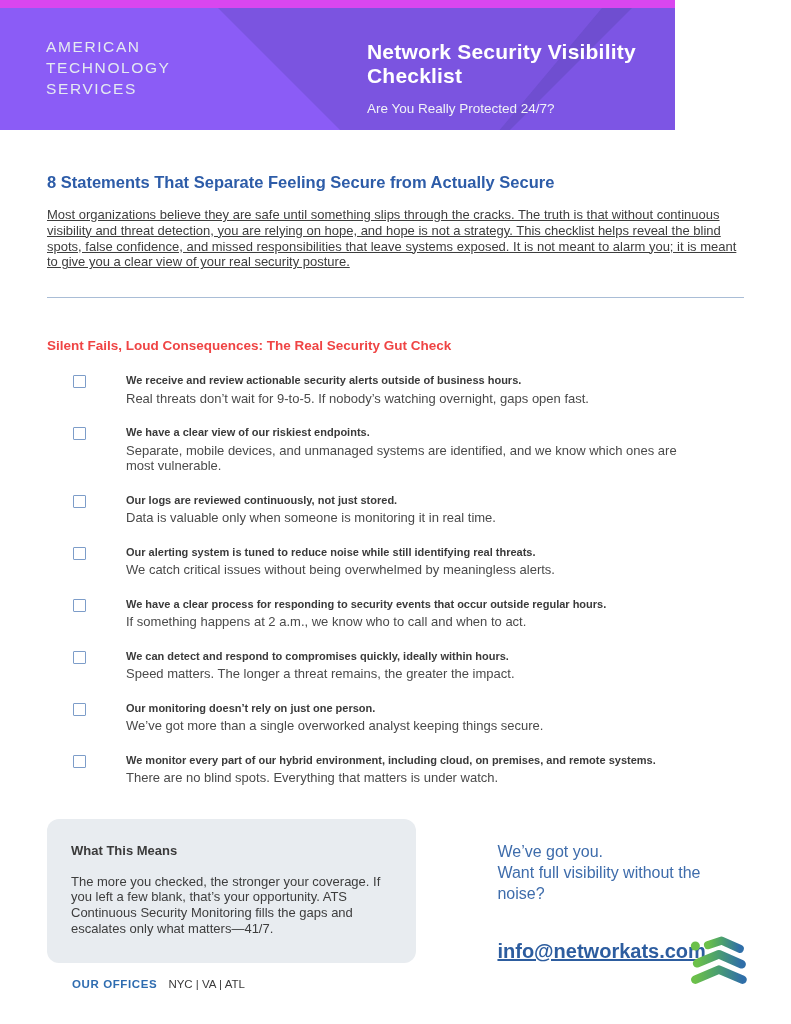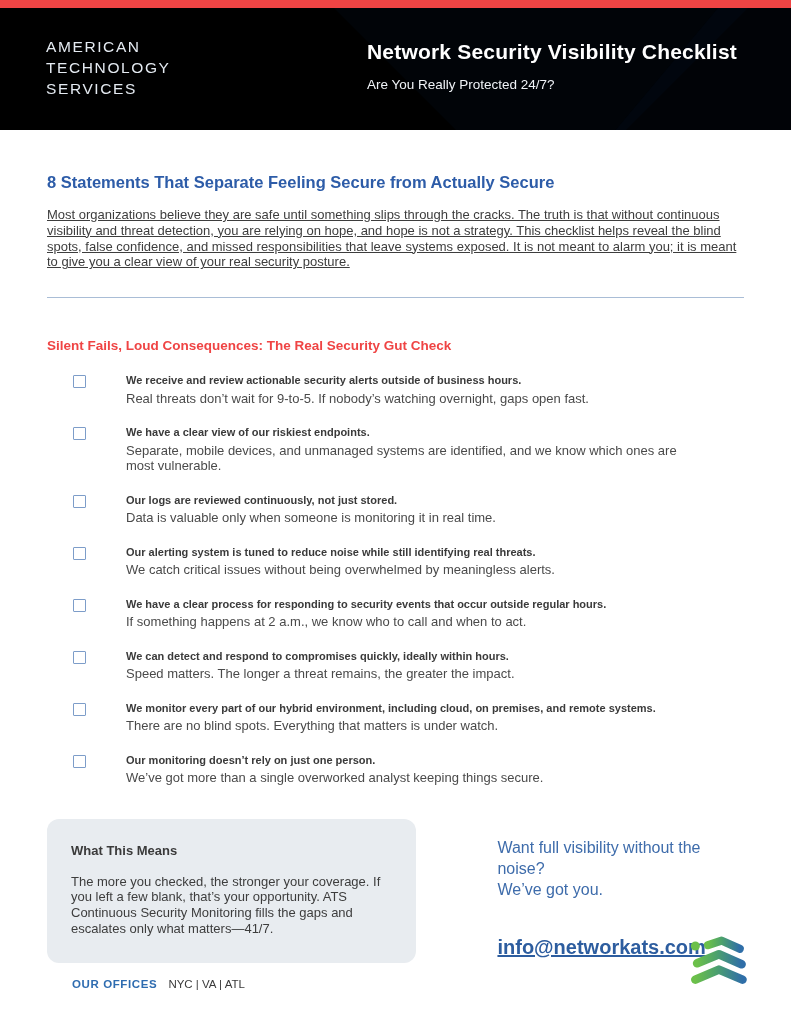--- a/index.html
+++ b/index.html
@@ -8,24 +8,24 @@
     font-family: "Liberation Sans", sans-serif;
     background: #ffffff;
     color: #3d3d3d;
     position: relative;
     overflow: hidden;
   }
 
   
   .header {
     position: relative;
-    width: 791px;
+    width: 675px;
     height: 130px;
-    background: #000000;
-    border-top: 8px solid #ef4444;
+    background: #8b5cf6;
+    border-top: 8px solid #d946ef;
     overflow: hidden;
   }
   .header .diag1 {
     position: absolute;
     width: 420px; height: 420px;
     background: rgba(12, 34, 66, 0.12);
     transform: rotate(45deg);
     top: -300px; right: 40px;
   }
   .header .diag2 {
@@ -118,21 +118,21 @@
     font-size: 13px;
     color: #4a4a4a;
     line-height: 15.5px;
     margin-top: 2px;
   }
 
   
   .bottom-row {
     display: flex;
     margin-top: 33px;
-    align-items: center;
+    align-items: flex-end;
     gap: 40px;
   }
   .summary-box {
     width: 380px;
     background: #e8ecf0;
     border-radius: 12px;
     padding: 24px 24px 26px 24px;
   }
   .summary-heading {
     font-size: 13px;
@@ -253,43 +253,43 @@
       <div class="checkbox"></div>
       <div class="check-text">
         <div class="check-title">We can detect and respond to compromises quickly, ideally within hours.</div>
         <div class="check-desc">Speed matters. The longer a threat remains, the greater the impact.</div>
       </div>
     </div>
 
     <div class="check-item">
       <div class="checkbox"></div>
       <div class="check-text">
+        <div class="check-title">Our monitoring doesn’t rely on just one person.</div>
+        <div class="check-desc">We’ve got more than a single overworked analyst keeping things secure.</div>
+      </div>
+    </div>
+
+    <div class="check-item">
+      <div class="checkbox"></div>
+      <div class="check-text">
         <div class="check-title">We monitor every part of our hybrid environment, including cloud, on premises, and remote systems.</div>
         <div class="check-desc">There are no blind spots. Everything that matters is under watch.</div>
-      </div>
-    </div>
-
-    <div class="check-item">
-      <div class="checkbox"></div>
-      <div class="check-text">
-        <div class="check-title">Our monitoring doesn’t rely on just one person.</div>
-        <div class="check-desc">We’ve got more than a single overworked analyst keeping things secure.</div>
       </div>
     </div>
 
   </div>
 
   <div class="bottom-row">
     <div class="summary-box">
       <div class="summary-heading">What This Means</div>
       <div class="summary-body">The more you checked, the stronger your coverage. If you left a few blank, that’s your opportunity. ATS Continuous Security Monitoring fills the gaps and escalates only what matters—41/7.</div>
     </div>
     <div class="cta-col">
+      <div class="cta-line">We’ve got you.</div>
       <div class="cta-line">Want full visibility without the noise?</div>
-      <div class="cta-line">We’ve got you.</div>
       <a class="cta-email">info@networkats.com</a>
     </div>
   </div>
 
 </div>
 
 <div class="footer-offices">
   <span class="offices-label">OUR OFFICES</span>
   <span class="offices-list">NYC | VA | ATL</span>
 </div>

